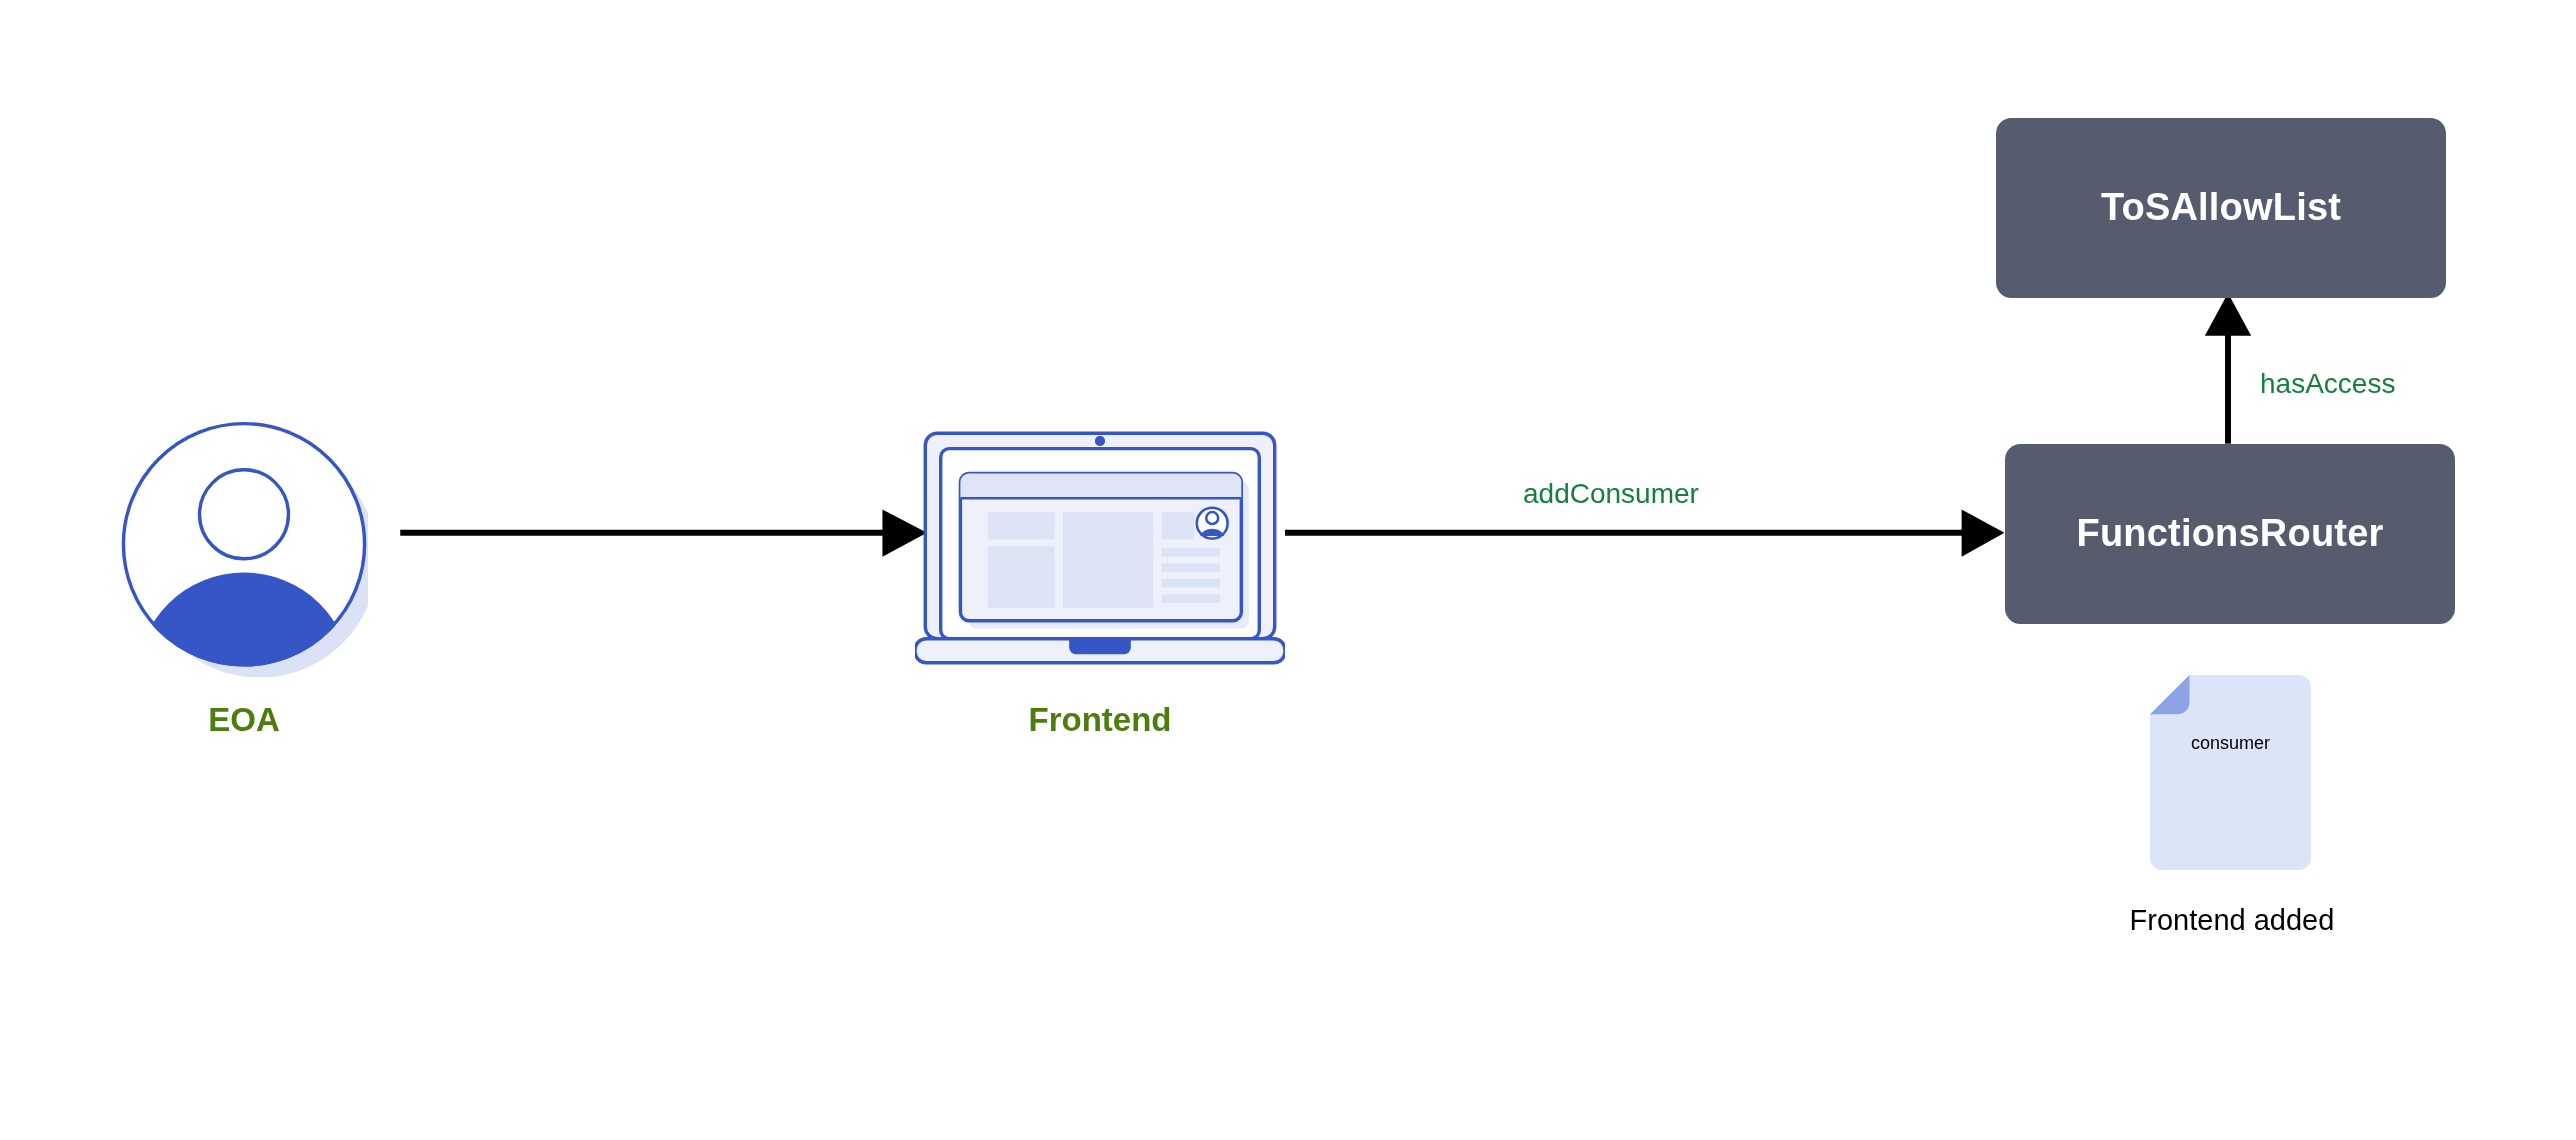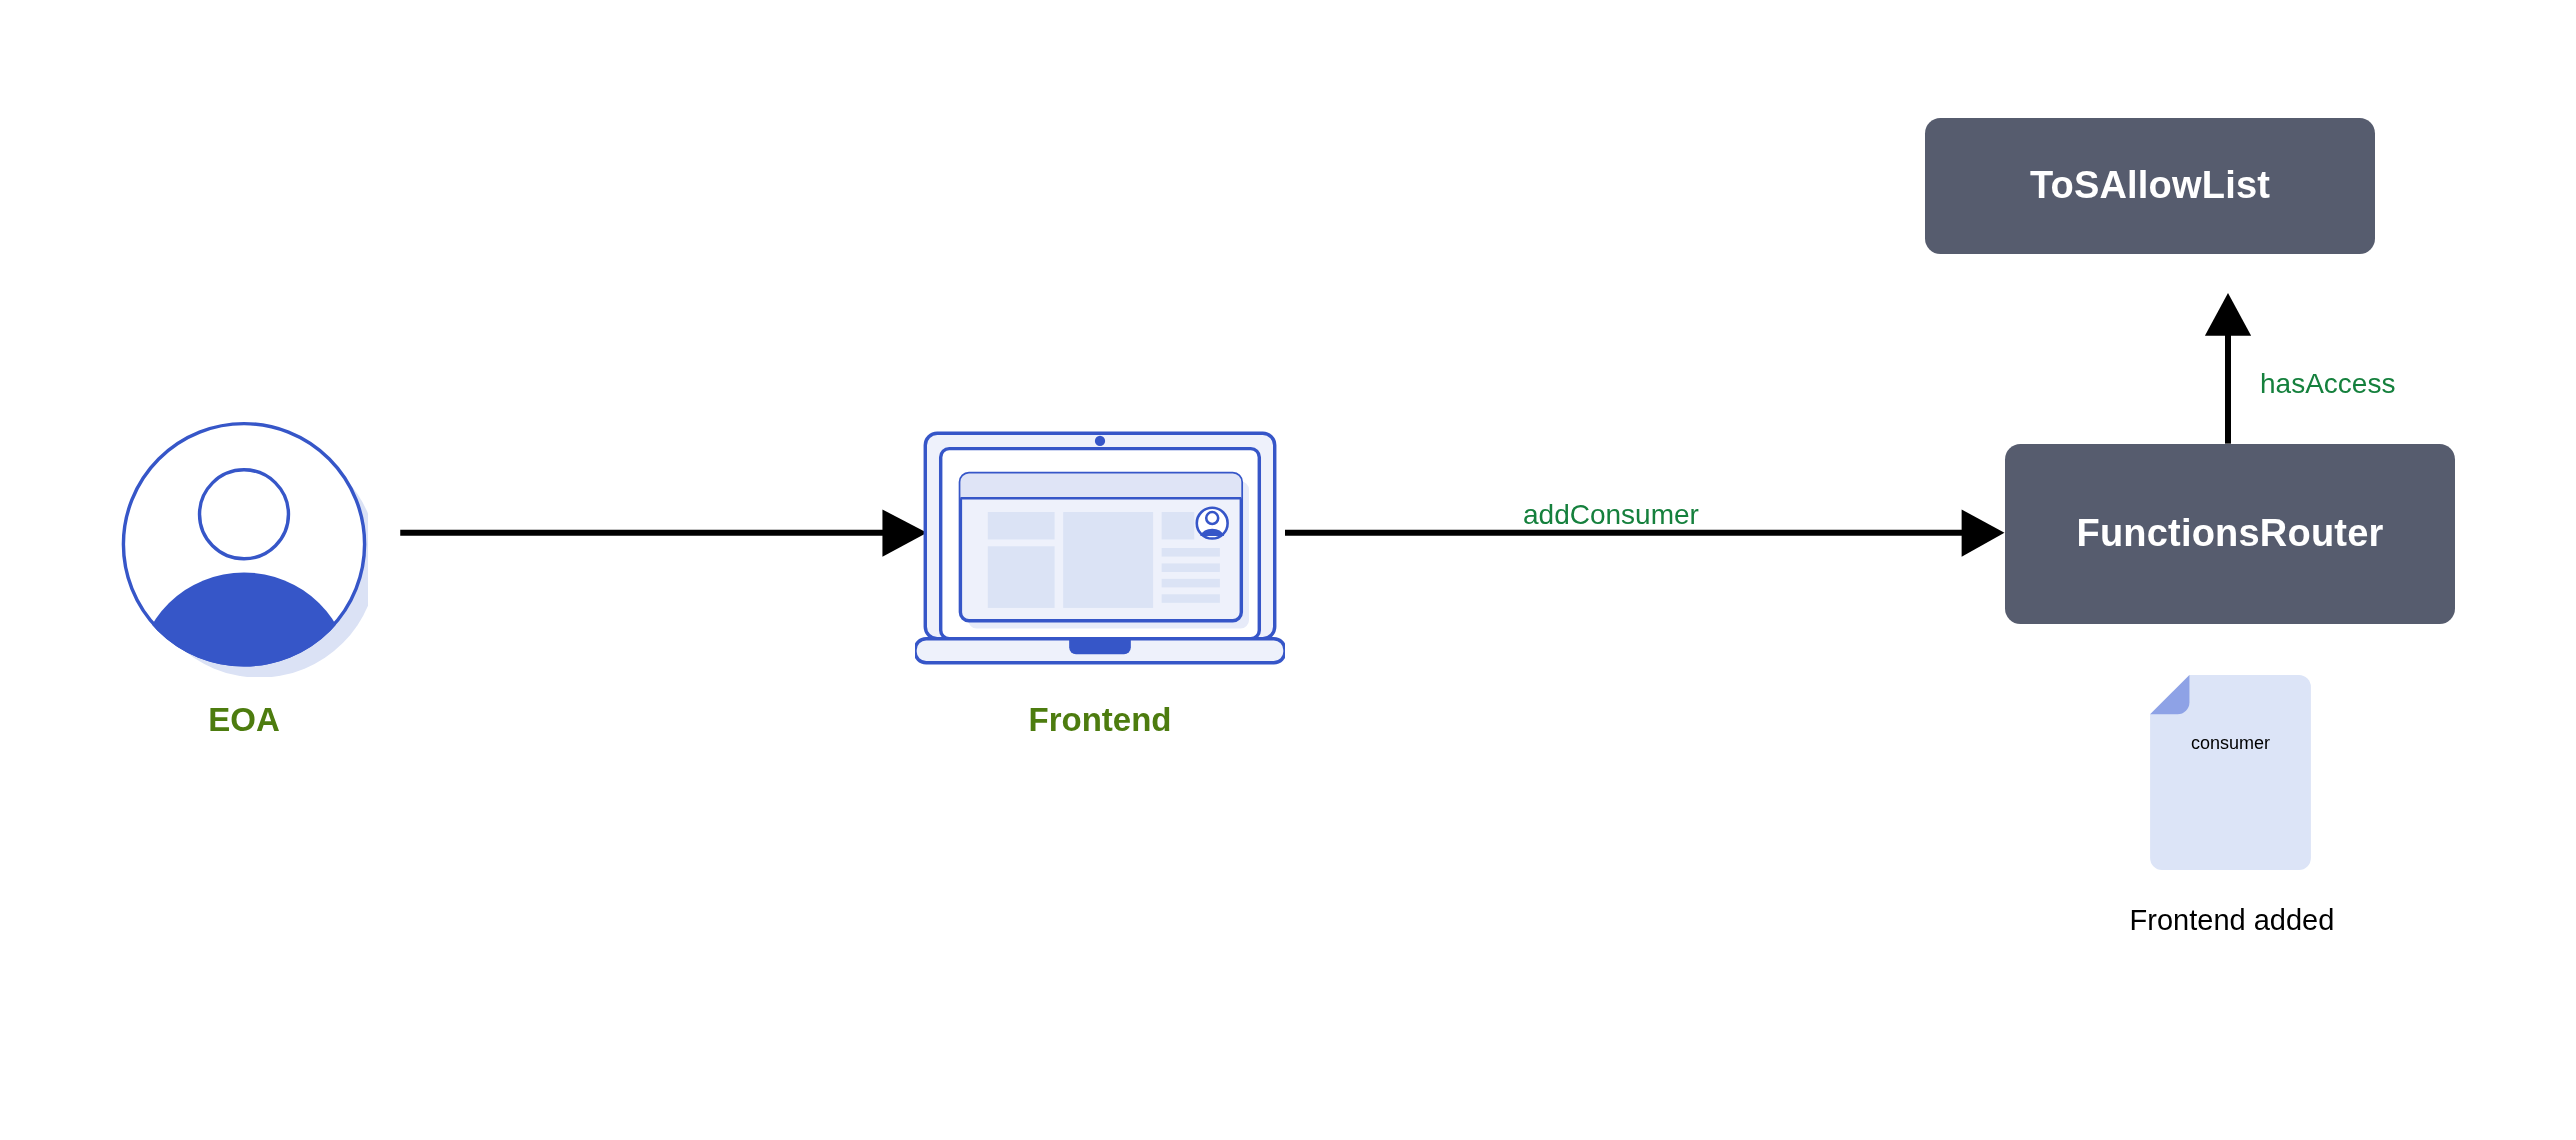--- a/index.html
+++ b/index.html
@@ -162,23 +162,23 @@
         <path d="M 333 126 a 15 13 0 0 1 28 0 z" fill="#3656c8"></path>
       </g>
 
       <rect x="0" y="246" width="432" height="28" rx="13" ry="13" fill="#eef1fb" stroke="#3656c8" stroke-width="4"></rect>
 
       <path d="M 180 246 h 72 v 10 a 8 8 0 0 1 -8 8 h -56 a 8 8 0 0 1 -8 -8 z" fill="#3656c8"></path>
     </svg>
   </div>
   <div class="icon-caption" style="left:915px; top:701px; width:370px;">Frontend</div>
 
-  <div class="edge-label" style="left:1523px; top:478px;margin-top:21px;">addConsumer</div>
-
-  <div class="node-box" style="left:1925px; top:118px; width:450px; height:136px;">
+  <div class="edge-label" style="left:1523px; top:478px;">addConsumer</div>
+
+  <div class="node-box" style="left:1996px; top:118px; width:450px; height:180px;">
     <span class="node-box-label">ToSAllowList</span>
   </div>
 
   <div class="edge-label" style="left:2260px; top:368px;">hasAccess</div>
 
   <div class="node-box" style="left:2005px; top:444px; width:450px; height:180px;">
     <span class="node-box-label">FunctionsRouter</span>
   </div>
 
   <div class="abs" style="left:2150px; top:675px; width:161px; height:195px;">

